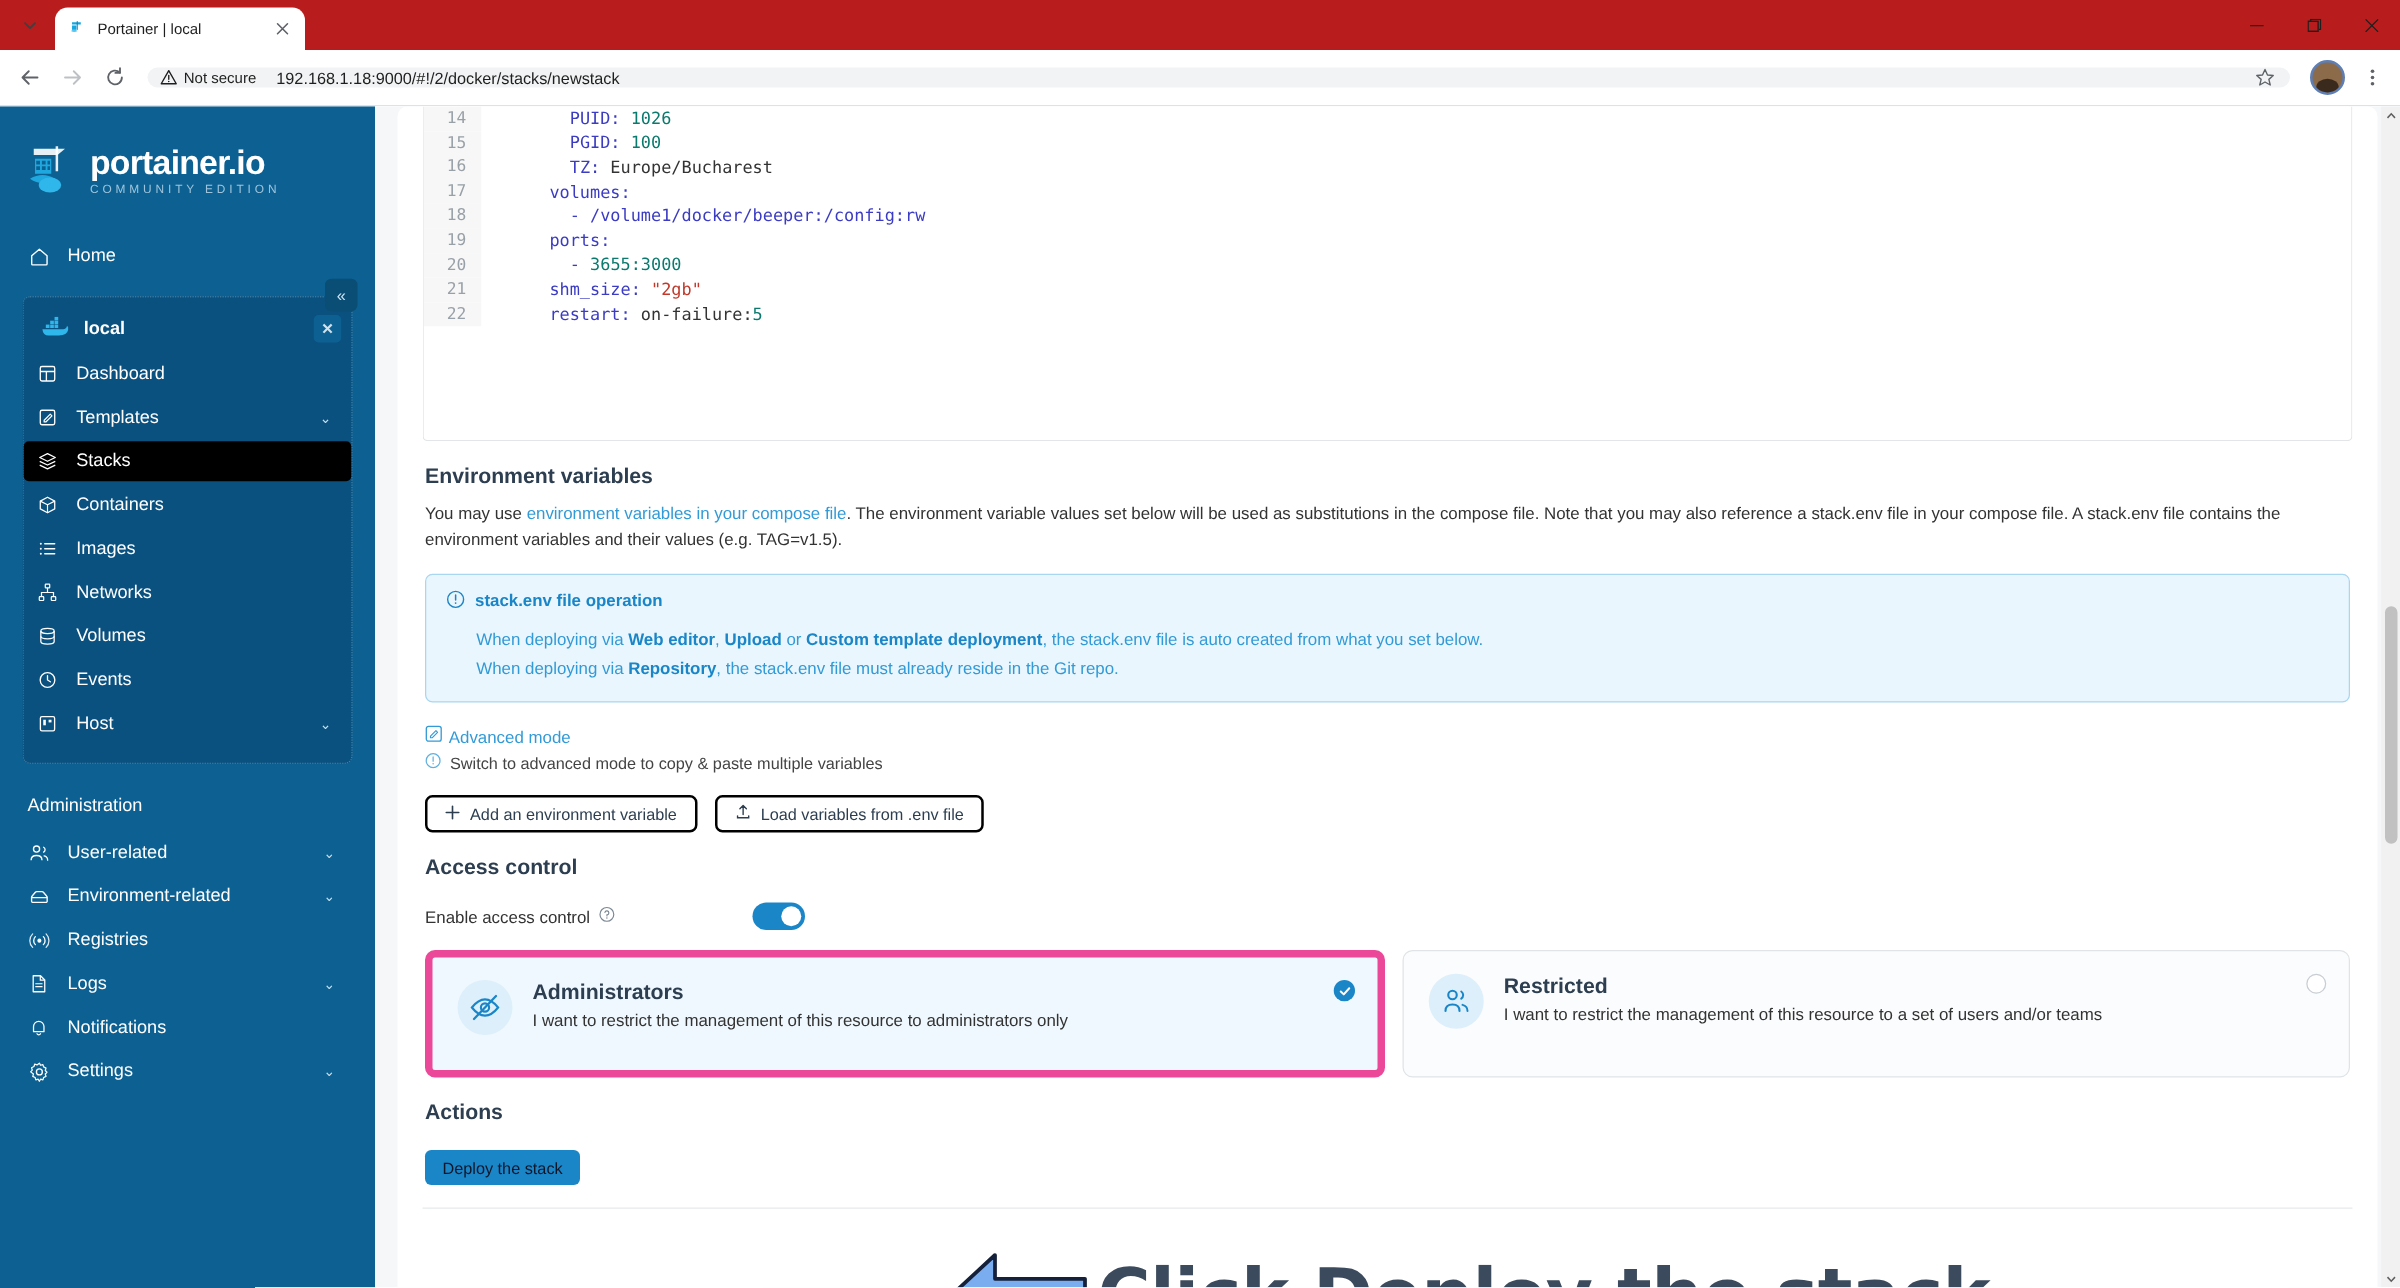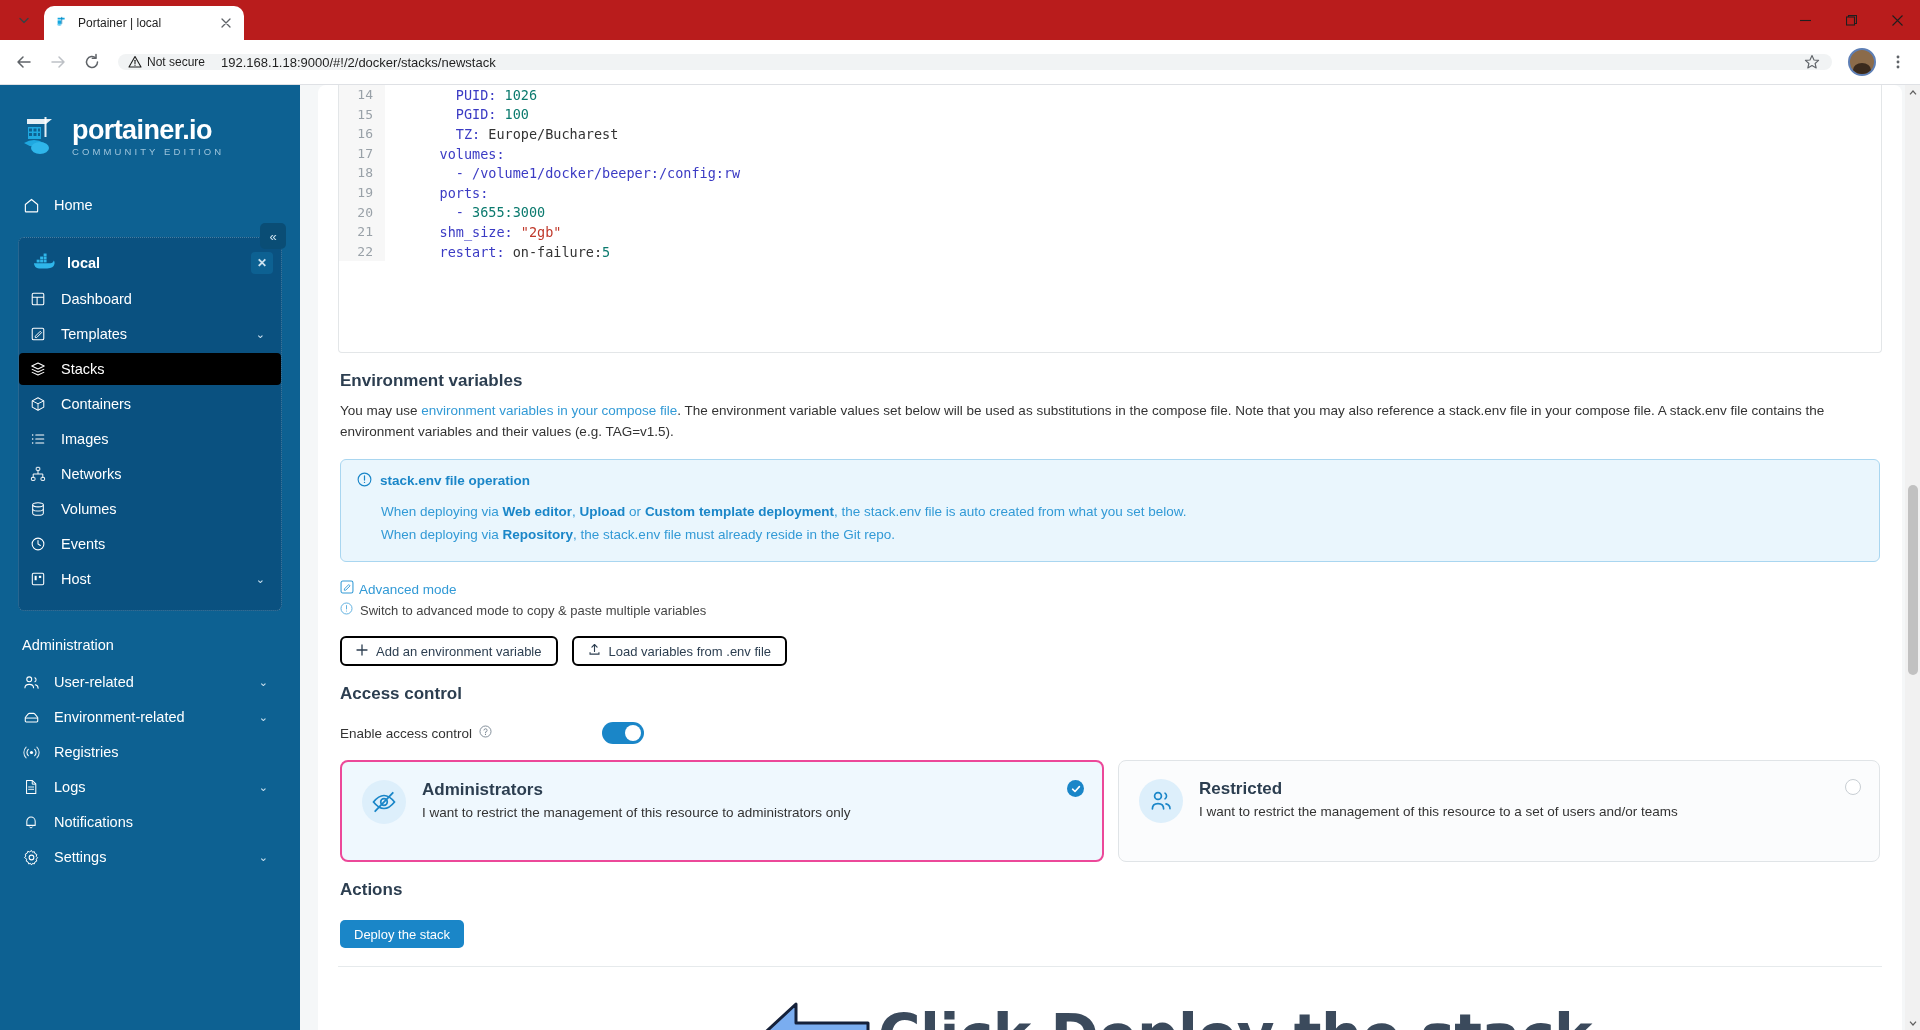--- a/index.html
+++ b/index.html
@@ -185,41 +185,41 @@
   .switch::after {
     content: ""; position: absolute; right: 3px; top: 3px; width: 16px; height: 16px;
     border-radius: 50%; background: #fff;
   }
 
   .acl-row { display: flex; gap: 14px; padding: 16px 22px 0 22px; }
   .acl-card {
     flex: 1; border-radius: 8px; padding: 18px 20px; display: flex;
     align-items: flex-start; gap: 16px; position: relative; min-height: 102px;
   }
-  .acl-card.sel { border: 2px solid #ec4899; background: #eff8fe; }
+  .acl-card.sel { border: 6px solid #ec4899; background: #eff8fe; }
   .acl-card.unsel { border: 1px solid #e0e4e7; background: #fbfcfd; }
   .acl-ic {
     width: 44px; height: 44px; border-radius: 50%; background: #ddeffb;
     display: flex; align-items: center; justify-content: center; flex: 0 0 44px;
   }
   .acl-title { font-size: 17px; font-weight: 700; color: #2c3e50; }
   .acl-desc { font-size: 13.5px; color: #333; margin-top: 5px; }
   .acl-check {
     position: absolute; right: 18px; top: 18px; width: 17px; height: 17px;
     border-radius: 50%; background: #1a86c8; display: flex; align-items: center;
     justify-content: center; color: #fff; font-size: 11px;
   }
   .acl-radio {
     position: absolute; right: 18px; top: 18px; width: 16px; height: 16px;
     border-radius: 50%; border: 1.5px solid #c8ced3; background: #fff;
   }
 
   .deploy-row { display: flex; align-items: center; padding: 10px 22px 0 22px; position: relative; }
   .deploy-btn {
-    background: #1a86c8; color: #ffffff; font-size: 13px; border-radius: 5px;
+    background: #1a86c8; color: #0f172a; font-size: 13px; border-radius: 5px;
     height: 28px; display: flex; align-items: center; padding: 0 14px;
   }
 
   
   .anno-arrow { position: absolute; left: 450px; top: 917px; }
   .anno-text {
     position: absolute; left: 578px; top: 922px; font-family: "DejaVu Sans", sans-serif;
     font-size: 58px; font-weight: 700; color: #3b4a5c; letter-spacing: -0.5px;
     white-space: nowrap; line-height: 1;
   }

